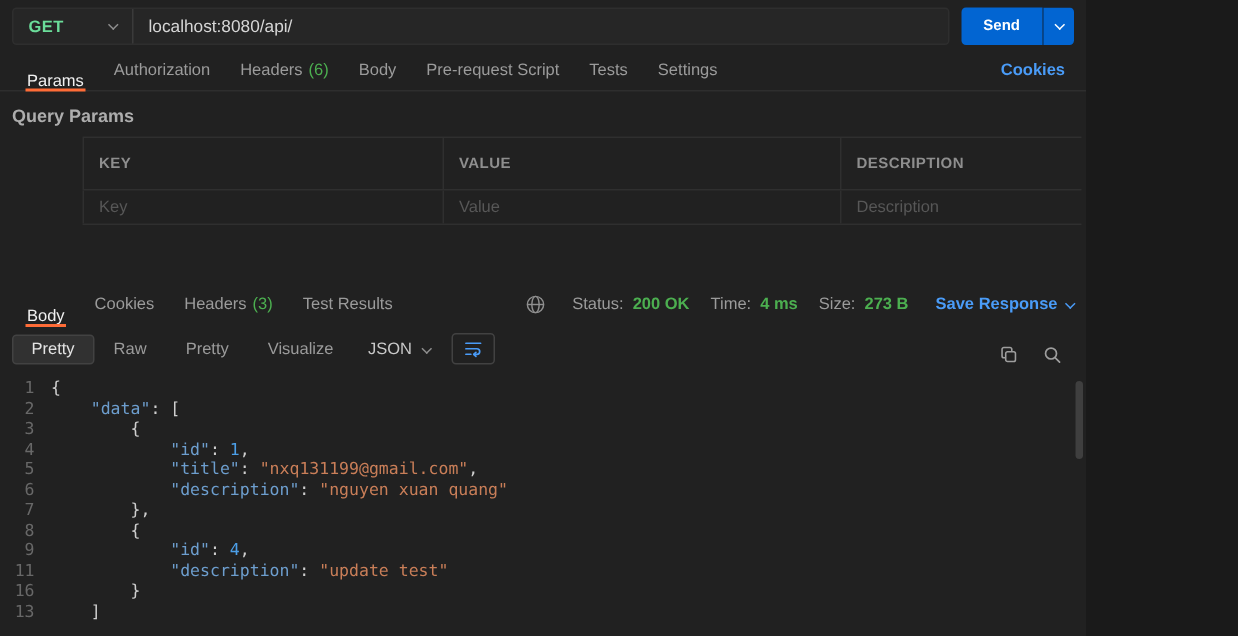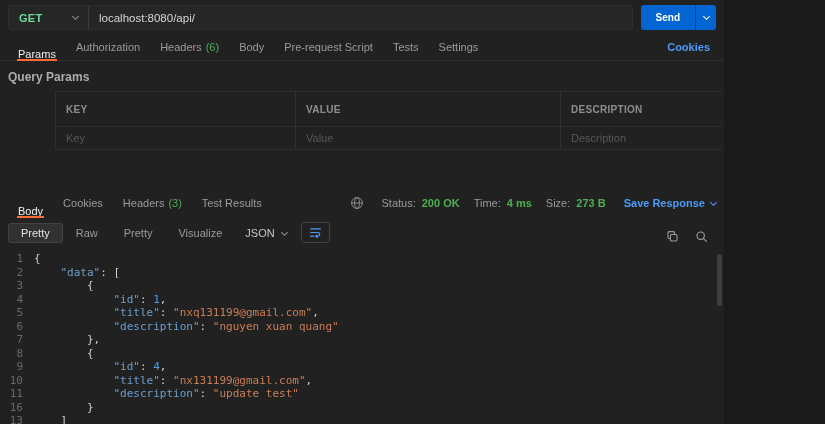--- a/index.html
+++ b/index.html
@@ -251,24 +251,20 @@
         </div>
         <div class="code-line">
           <span class="line-num">8</span>
           <span class="line-content"><span class="tok-w">        </span><span class="tok-p">{</span></span>
         </div>
         <div class="code-line">
           <span class="line-num">9</span>
           <span class="line-content"><span class="tok-w">            </span><span class="tok-k">"id"</span><span class="tok-p">: </span><span class="tok-n">4</span><span class="tok-p">,</span></span>
         </div>
         <div class="code-line">
-          <span class="line-num">10</span>
-          <span class="line-content"><span class="tok-w">            </span><span class="tok-k">"title"</span><span class="tok-p">: </span><span class="tok-s">"nx131199@gmail.com"</span><span class="tok-p">,</span></span>
-        </div>
-        <div class="code-line">
           <span class="line-num">11</span>
           <span class="line-content"><span class="tok-w">            </span><span class="tok-k">"description"</span><span class="tok-p">: </span><span class="tok-s">"update test"</span></span>
         </div>
         <div class="code-line">
           <span class="line-num">16</span>
           <span class="line-content"><span class="tok-w">        </span><span class="tok-p">}</span></span>
         </div>
         <div class="code-line">
           <span class="line-num">13</span>
           <span class="line-content"><span class="tok-w">    </span><span class="tok-p">]</span></span>

